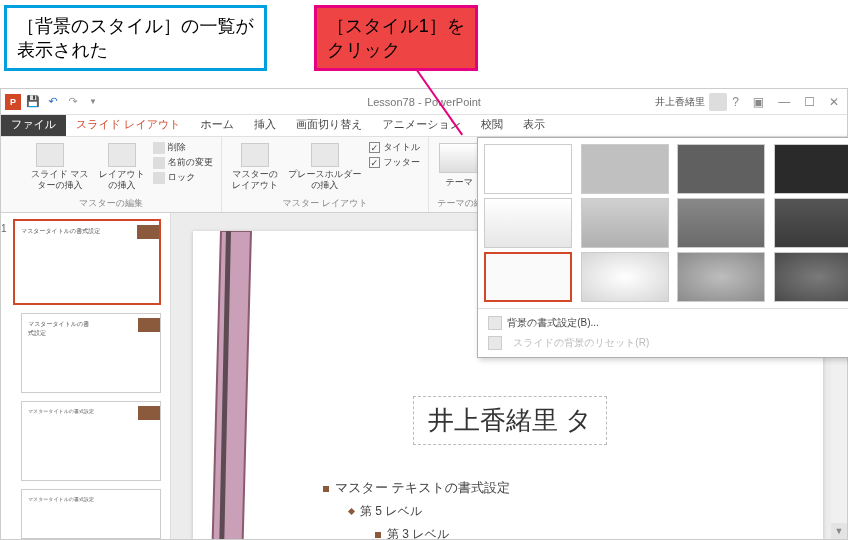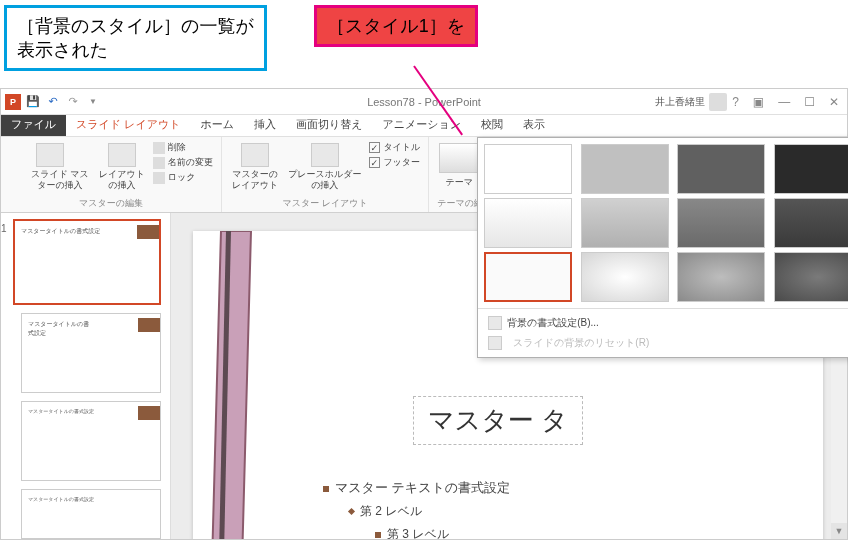--- a/index.html
+++ b/index.html
@@ -81,20 +81,21 @@
   </style>
 </head>
 <body>
 
 <div class="callout-blue">
   <div>［背景のスタイル］の一覧が</div>
   <div>表示された</div>
 </div>
 <div class="callout-pink">
   <div>［スタイル1］を</div>
+  <div>クリック</div>
 </div>
 <div class="callout-line"></div>
 
 <div class="app-window">
 
   <div class="titlebar">
     <div class="qat">
       <div class="ppt-icon">P</div>
       <div class="qat-icon" style="color:#2a6ac4;">💾</div>
       <div class="qat-icon" style="color:#2a6ac4;">↶</div>
@@ -249,25 +250,25 @@
       <div class="slide">
         <div class="slide-ribbon-deco">
           <svg viewBox="0 0 60 370">
               <path d="M20 0 L50 0 L40 370 L10 370 Z" fill="#c9a0b8" stroke="#8b5a6c" stroke-width="2"></path>
               <path d="M25 0 L30 0 L22 370 L17 370 Z" fill="#5d4a52"></path>
             </svg>
         </div>
         <div class="slide-corner-badge">
             <span>D</span>
           </div>
-        <div class="slide-title">マスター タ</div>
+        <div class="slide-title">井上香緒里 タ</div>
         <div class="slide-body">
           <ul>
             <li><span class="bullet-square"></span><span>マスター テキストの書式設定</span></li>
-            <li class="lvl2"><span class="bullet-diamond"></span><span>第 2 レベル</span></li>
+            <li class="lvl2"><span class="bullet-diamond"></span><span>第 5 レベル</span></li>
             <li class="lvl3"><span class="bullet-square"></span><span>第 3 レベル</span></li>
 
           </ul>
         </div>
       </div>
       <div class="scrollbar-v">
         <div class="scroll-arrow" style="position:absolute;top:0;">▲</div>
         <div class="scroll-arrow" style="position:absolute;bottom:0;">▼</div>
       </div>
     </div>

